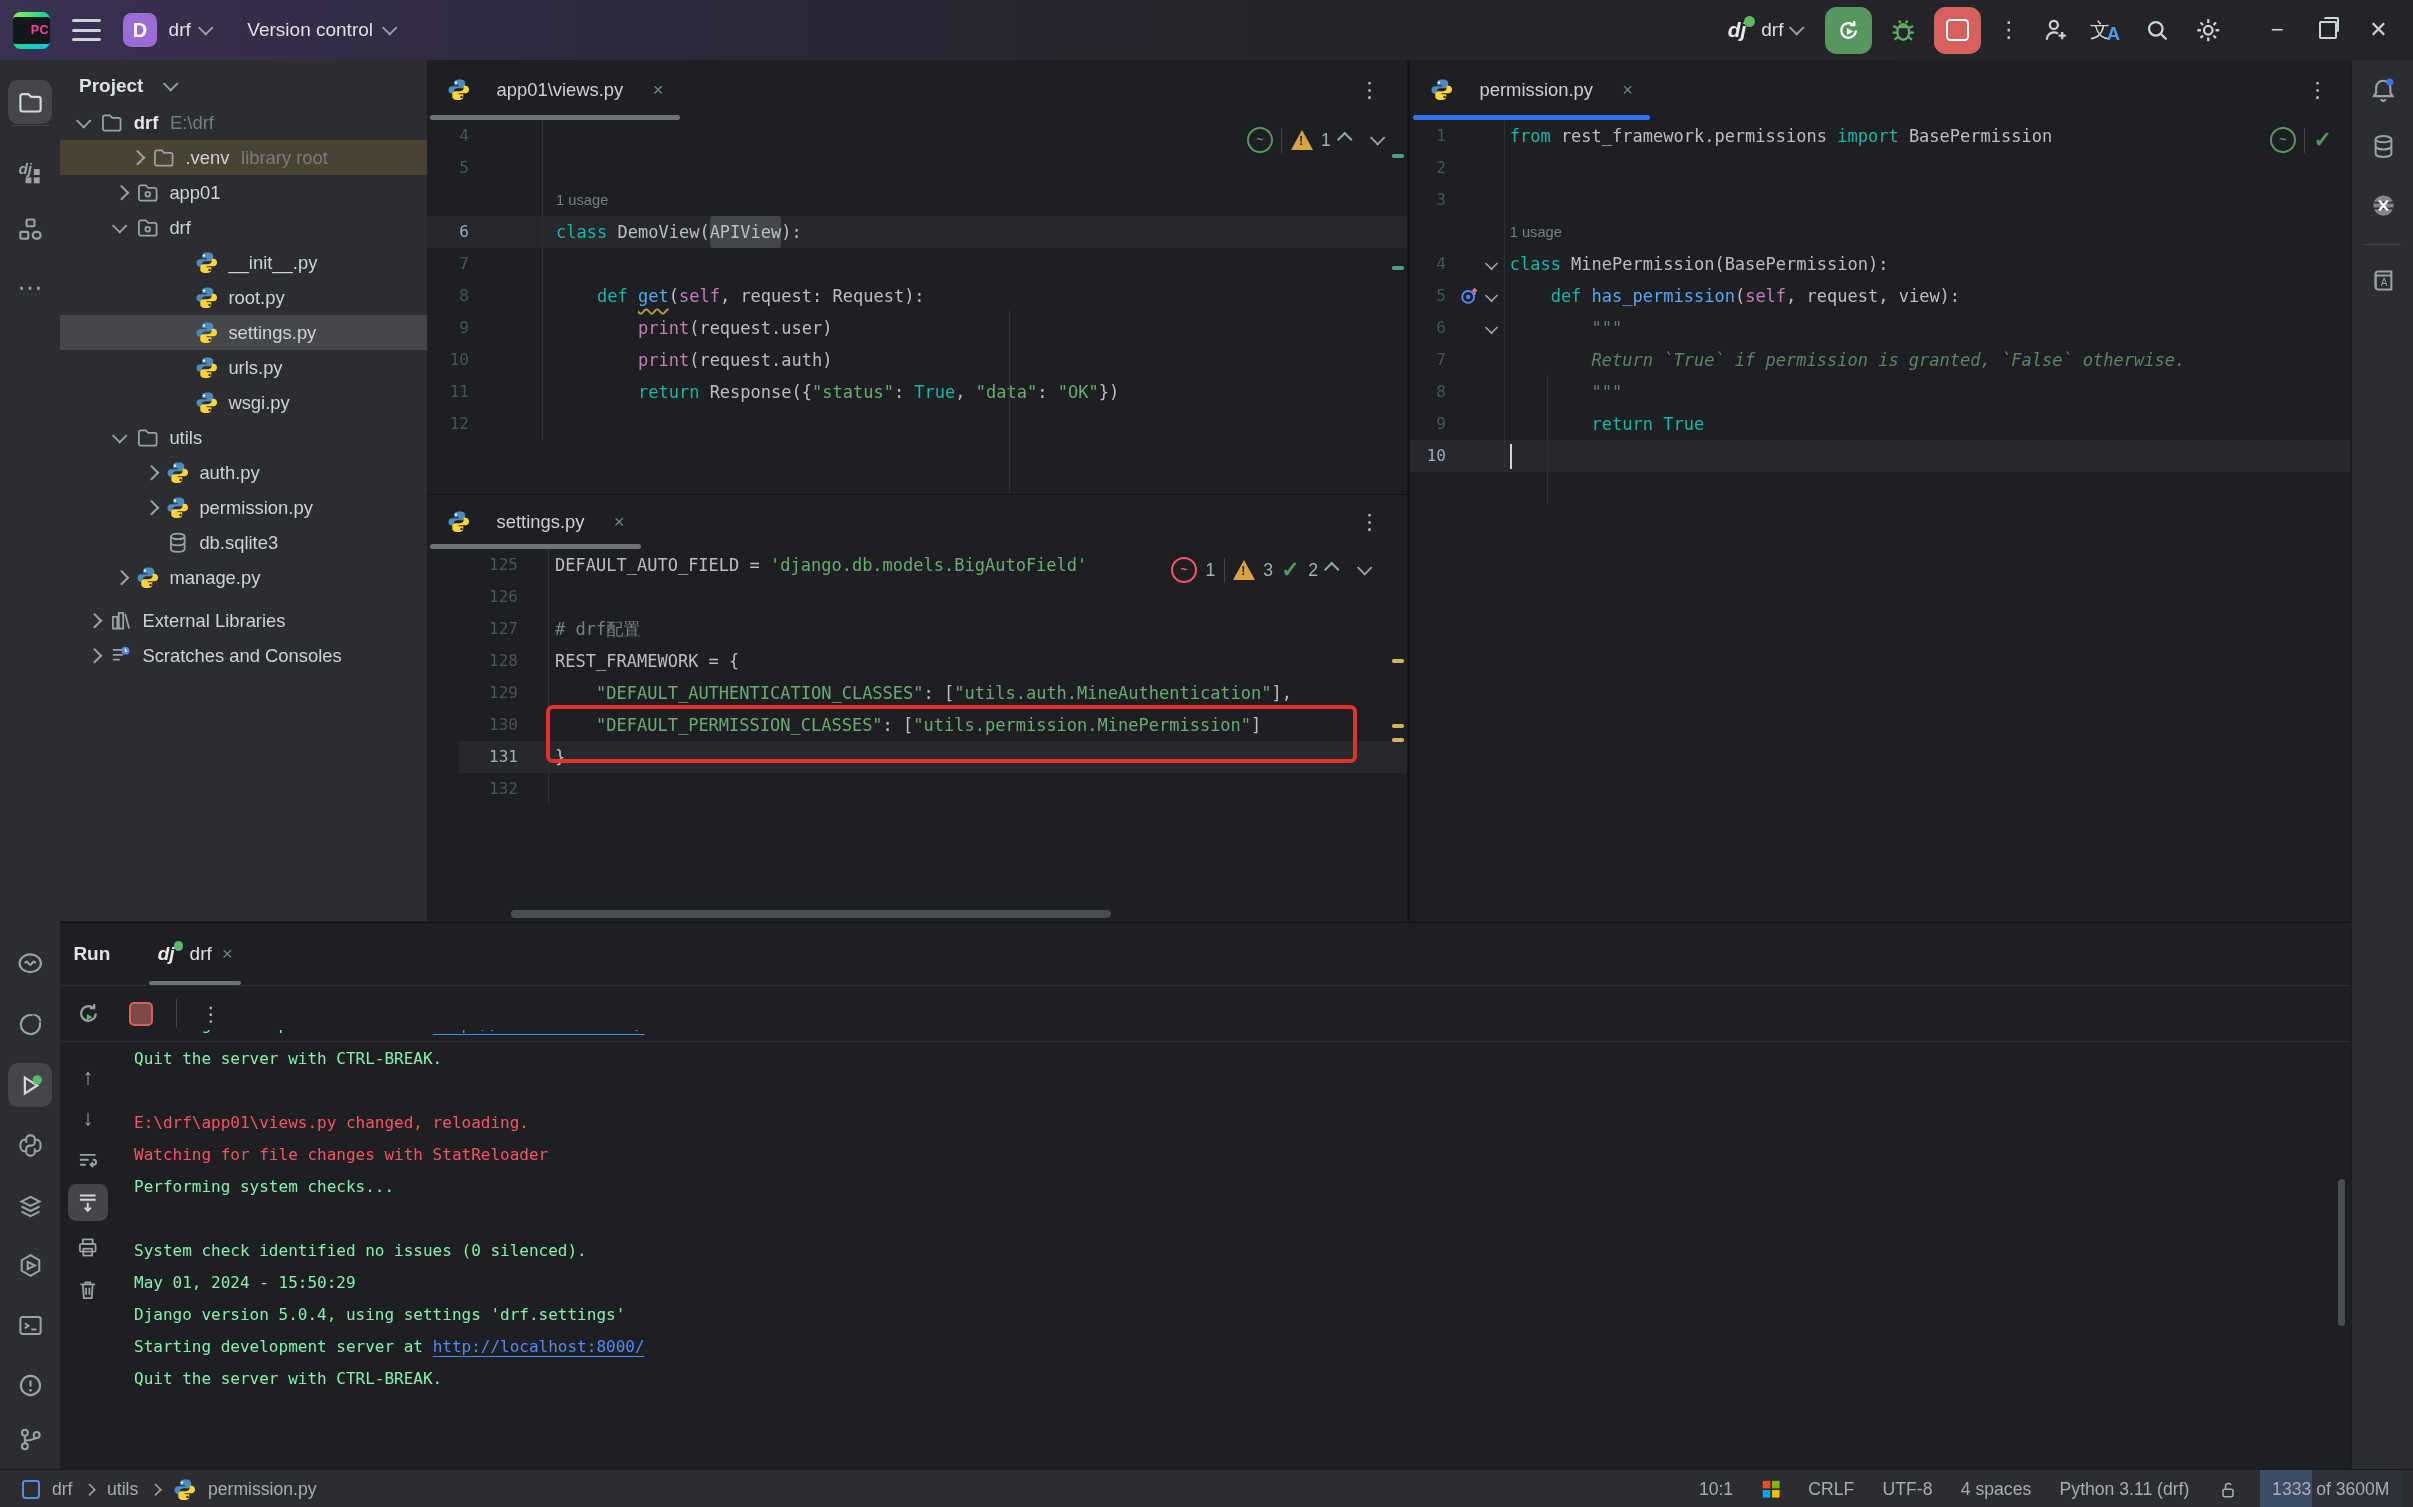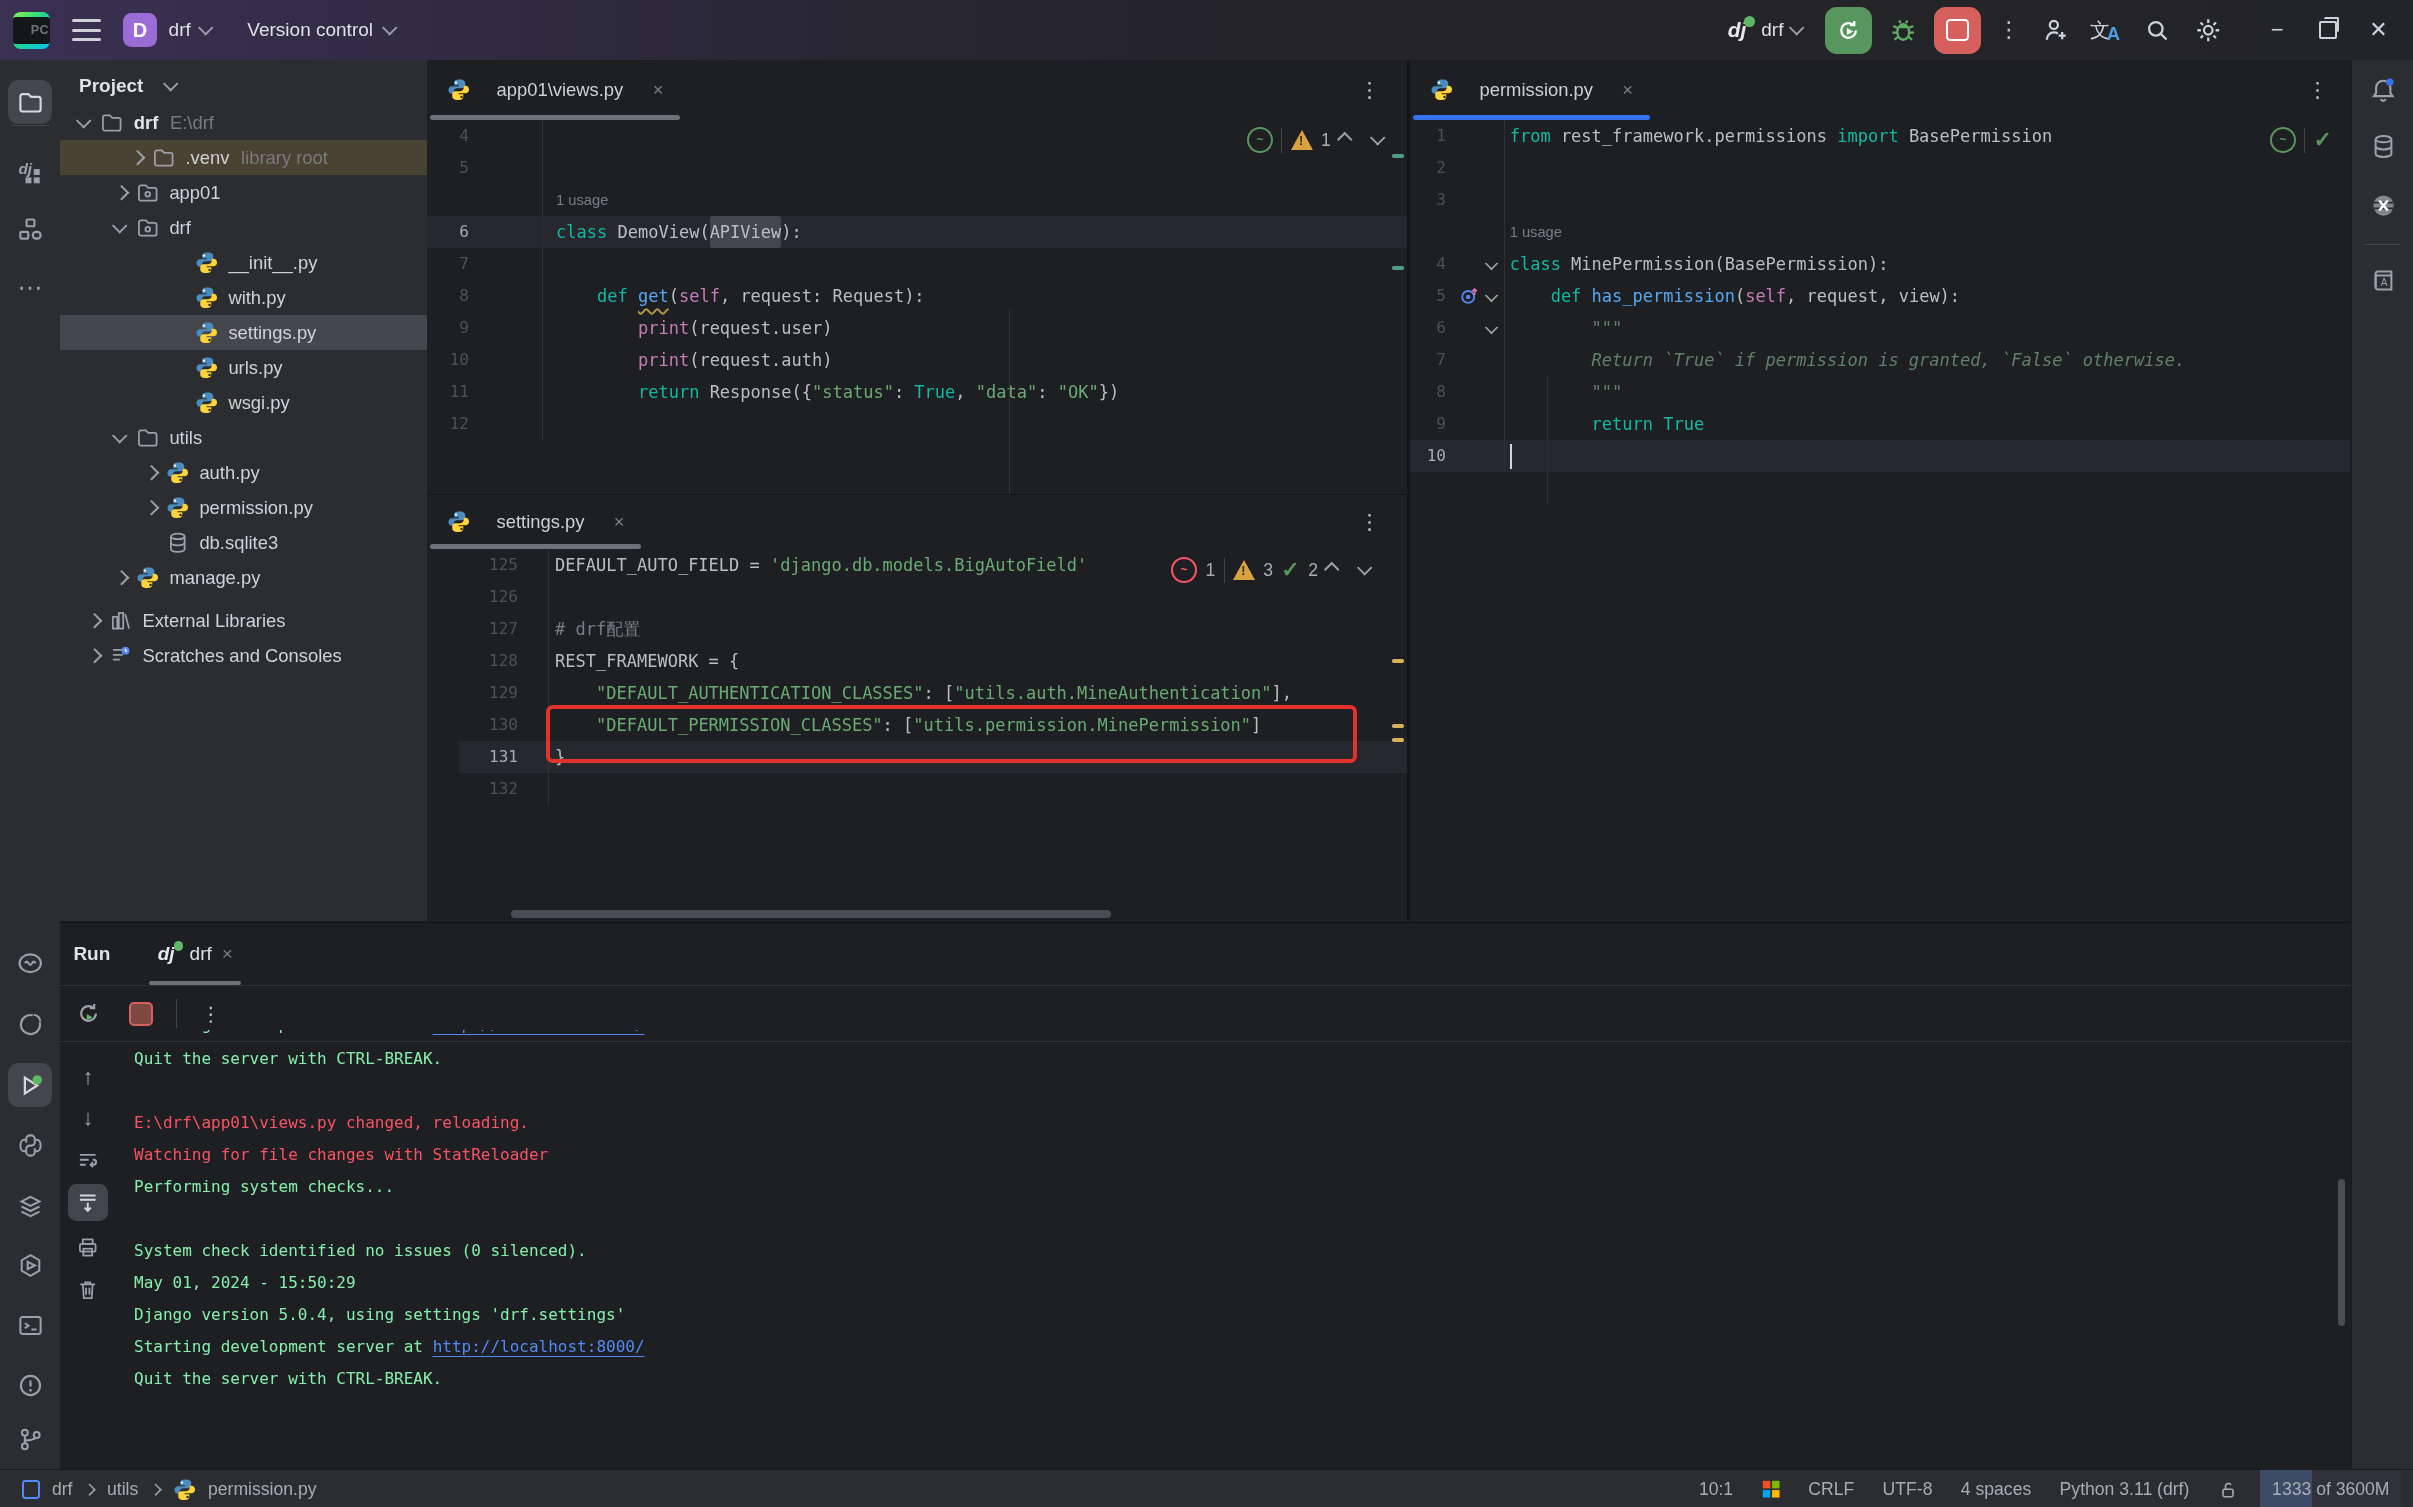--- a/index.html
+++ b/index.html
@@ -8,21 +8,21 @@
   svg{display:block;}
   .ic{display:inline-flex;align-items:center;justify-content:center;}
 
   
   #titlebar{position:absolute;left:0;top:0;width:2413px;height:60px;
     background:linear-gradient(90deg,#3a3153 0%,#332c46 14%,#2a2736 32%,#242429 52%,#232428 100%);
     display:flex;align-items:center;}
   #tb-left{display:flex;align-items:center;gap:22px;padding-left:13.4px;}
   .pclogo{width:37px;height:37px;border-radius:7.5px;background:linear-gradient(135deg,#8bf24a,#21d789 45%,#07c3f2);
     display:flex;align-items:center;justify-content:center;}
-  .pclogo b{background:#15181b;color:#737373;font-size:12.6px;width:29px;height:27px;border-radius:2.5px;
+  .pclogo b{background:#15181b;color:#ec4899;font-size:12.6px;width:29px;height:27px;border-radius:2.5px;
     display:flex;align-items:center;justify-content:center;letter-spacing:0.4px;padding-left:16px;}
   .burger{width:28.5px;height:22px;display:flex;flex-direction:column;justify-content:space-between;cursor:pointer;}
   .burger i{height:3px;background:#cfd2d8;border-radius:1.7px;}
   .badge-d{width:34px;height:34px;border-radius:8.4px;background:#9b6bd6;color:#fff;font-weight:bold;
     font-size:20px;display:flex;align-items:center;justify-content:center;}
   .tb-txt{color:#dfe1e5;font-size:19px;}
   .cv{width:9.2px;height:9.2px;border-left:2.2px solid #9da0a8;border-bottom:2.2px solid #9da0a8;
     display:inline-block;transform:rotate(-45deg) translateY(-2.5px);}
   .cv.r{transform:rotate(-135deg);}
   .cv.u{transform:rotate(135deg);}
@@ -411,21 +411,21 @@
         <div class="trow" style="padding-left: 108px;">
           <span class="chevslot"></span>
           <span class="ticon">
             <svg width="23.5" height="23.5" viewBox="0 0 16 16">
               <path fill="#4B8BBE" d="M7.9 1C6.1 1 4.9 1.8 4.9 3.2V5h3.2v.6H3.4C2 5.6 1 6.7 1 8.2s1 2.6 2.4 2.6h1.2V9.3C4.6 8 5.7 7 7 7h3.4c1.1 0 2-.9 2-2V3.2C12.4 1.9 11 1 9.4 1z"></path>
               <circle fill="#fff" cx="6.1" cy="3.1" r=".8"></circle>
               <path fill="#FFD43B" d="M8.1 15c1.8 0 3-.8 3-2.2V11H7.9v-.6h4.7c1.4 0 2.4-1.1 2.4-2.6s-1-2.6-2.4-2.6h-1.2v1.5c0 1.3-1.1 2.3-2.4 2.3H5.6c-1.1 0-2 .9-2 2v1.8C3.6 14.1 5 15 6.6 15z"></path>
               <circle fill="#1e1f22" cx="9.9" cy="12.9" r=".8"></circle>
             </svg>
           </span>
-          <span>with.py</span>
+          <span>root.py</span>
         </div>
         <div class="trow sel" style="padding-left: 108px;">
           <span class="chevslot"></span>
           <span class="ticon">
             <svg width="23.5" height="23.5" viewBox="0 0 16 16">
               <path fill="#4B8BBE" d="M7.9 1C6.1 1 4.9 1.8 4.9 3.2V5h3.2v.6H3.4C2 5.6 1 6.7 1 8.2s1 2.6 2.4 2.6h1.2V9.3C4.6 8 5.7 7 7 7h3.4c1.1 0 2-.9 2-2V3.2C12.4 1.9 11 1 9.4 1z"></path>
               <circle fill="#fff" cx="6.1" cy="3.1" r=".8"></circle>
               <path fill="#FFD43B" d="M8.1 15c1.8 0 3-.8 3-2.2V11H7.9v-.6h4.7c1.4 0 2.4-1.1 2.4-2.6s-1-2.6-2.4-2.6h-1.2v1.5c0 1.3-1.1 2.3-2.4 2.3H5.6c-1.1 0-2 .9-2 2v1.8C3.6 14.1 5 15 6.6 15z"></path>
               <circle fill="#1e1f22" cx="9.9" cy="12.9" r=".8"></circle>
             </svg>

